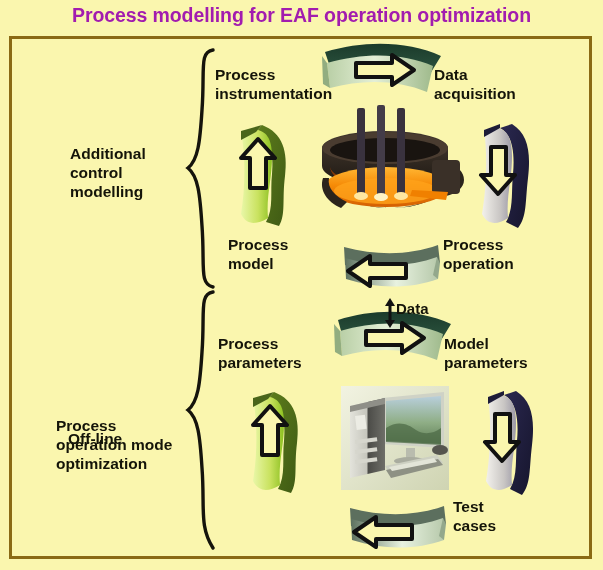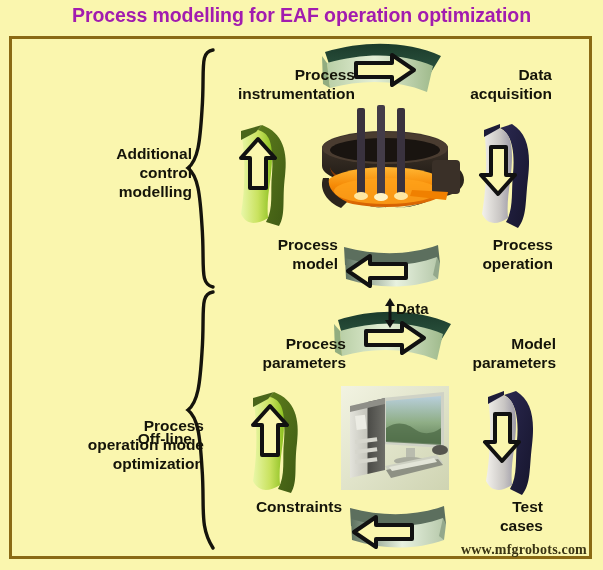--- a/index.html
+++ b/index.html
@@ -25,21 +25,21 @@
     border:3px solid #8a6a14;
     box-sizing:border-box;
     background:#FAF6AE;
   }
 
   .lbl{
     position:absolute;
     font-weight:bold;
     color:#141409;
     line-height:1.22;
-    text-align:right;
+    text-align:left;
     white-space:pre-line;
   }
   .lbl.n{font-size:15.5px;}
   .lbl.side{font-size:15.5px;}
 
   svg.art{position:absolute;left:0;top:0;width:603px;height:570px;overflow:visible;pointer-events:none;}
 
   .watermark{
     position:absolute;right:16px;bottom:12px;
     font-family:"Liberation Serif",serif;
@@ -260,23 +260,21 @@
 
   <div class="lbl side" style="left:68px;top:402px;width:124px;margin-top:28px;">Off-line</div>
   <div class="lbl side" style="left:56px;top:417px;width:148px;">Process
 operation mode
 optimization</div>
 
   <div class="lbl n" style="left:218px;top:335px;width:128px;">Process
 parameters</div>
   <div class="lbl n" style="left:444px;top:335px;width:112px;">Model
 parameters</div>
-  <div class="lbl n" style="left:224px;top:498px;width:118px;">Constraints</div>
   <div class="lbl n" style="left:453px;top:498px;width:90px;">Test
 cases</div>
 
   <div class="dataTag" style="left:396px;top:300px;">
     <span>Data</span>
   </div>
 
-  <div class="watermark">www.mfgrobots.com</div>
 
 </div>
 
 </body></html>

